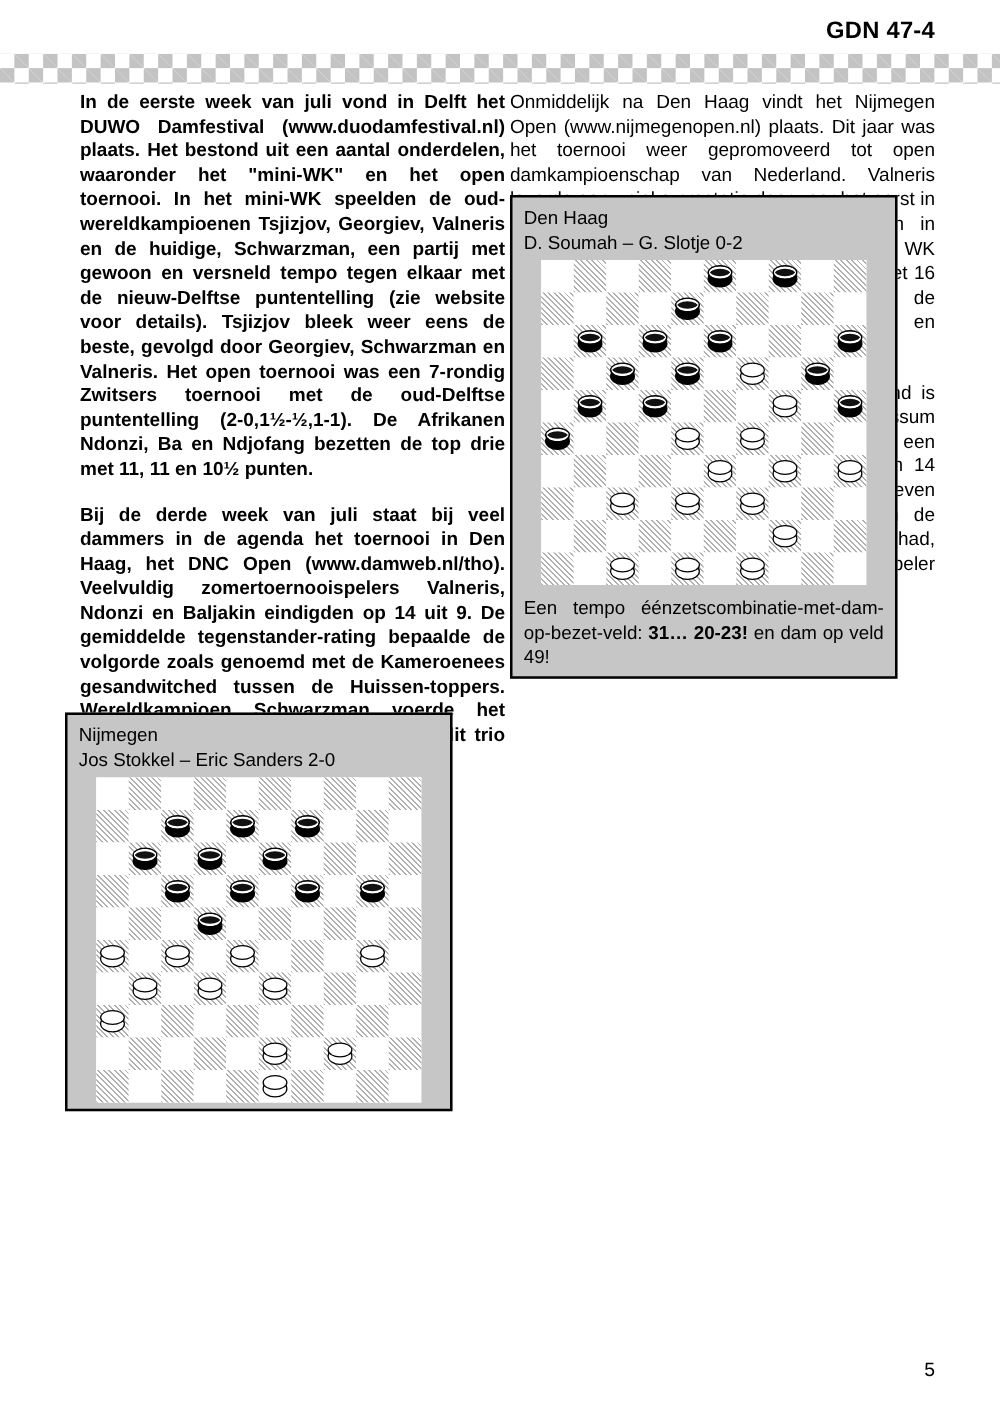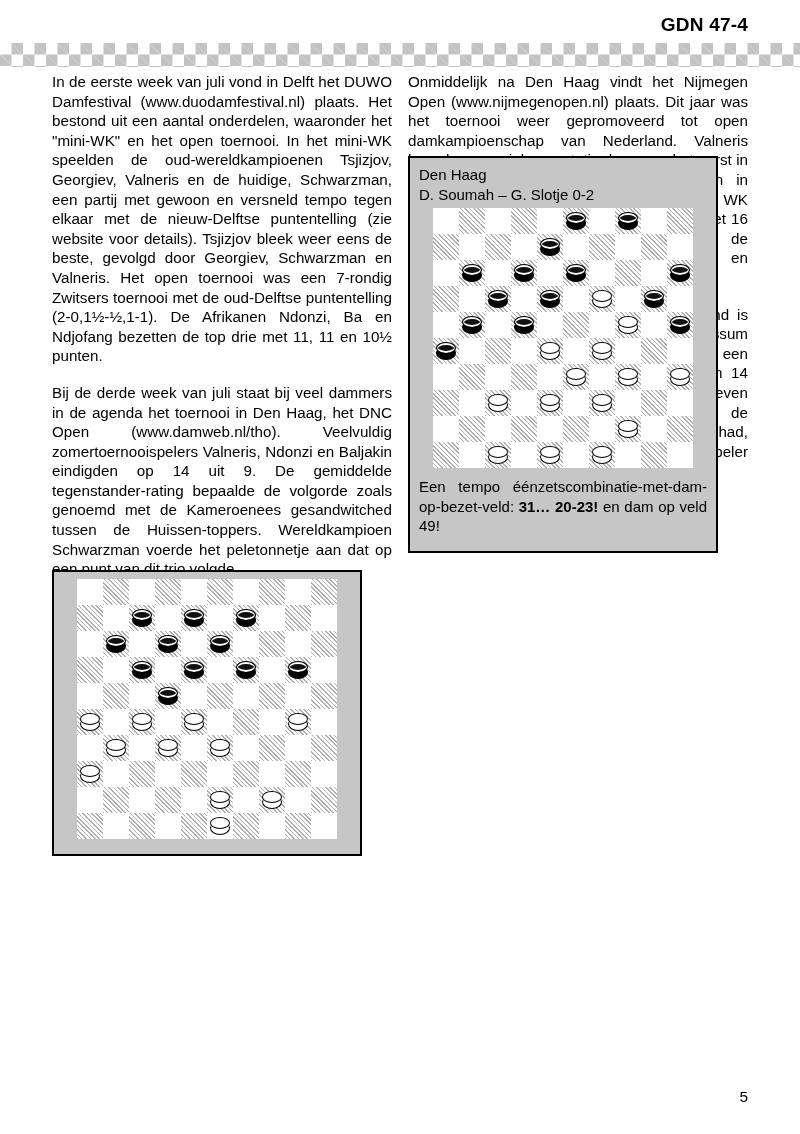--- a/index.html
+++ b/index.html
@@ -46,43 +46,44 @@
   .content {
     position: absolute;
     top: 72px;
     left: 52px;
     width: 696px;
     height: 990px;
   }
 
   .col-left {
     position: absolute;
-    left: 0; top: 0;
+    left: 12px; top: 0;
     width: 340px;
+    font-weight: bold;
   }
   .col-right {
     position: absolute;
     left: 356px; top: 0;
     width: 340px;
   }
 
   p.body-text {
     margin: 0 0 17px 0;
     font-size: 15.2px;
     line-height: 19.6px;
     text-align: justify;
     text-justify: inter-word;
   }
   p.body-text:last-child { margin-bottom: 0; }
 
   
   .diagram-box {
     background: #c6c6c6;
     border: 2px solid #000000;
-    padding: 7px 9px 15px 9px;
+    padding: 7px 9px 5px 9px;
   }
   .diagram-title {
     font-size: 15px;
     line-height: 19.5px;
     white-space: pre-line;
     margin-bottom: 4px;
   }
   .diagram-caption {
     font-size: 15px;
     line-height: 19.5px;
@@ -418,20 +419,22 @@
         <div class="sq light"></div>
         <div class="sq dark"></div>
         <div class="sq light"></div>
       </div>
     <div class="diagram-caption">
       <span>Een tempo éénzetscombinatie-met-dam-op-bezet-veld: </span><b>31… 20-23!</b><span> en dam op veld 49!</span>
     </div>
   </div>
 
   <div class="diagram-box" id="nijmegen-box">
+    <div class="diagram-title">Nijmegen
+Jos Stokkel – Eric Sanders 2-0</div>
     <div class="board">
         <div class="sq light"></div>
         <div class="sq dark"></div>
         <div class="sq light"></div>
         <div class="sq dark"></div>
         <div class="sq light"></div>
         <div class="sq dark"></div>
         <div class="sq light"></div>
         <div class="sq dark"></div>
         <div class="sq light"></div>

